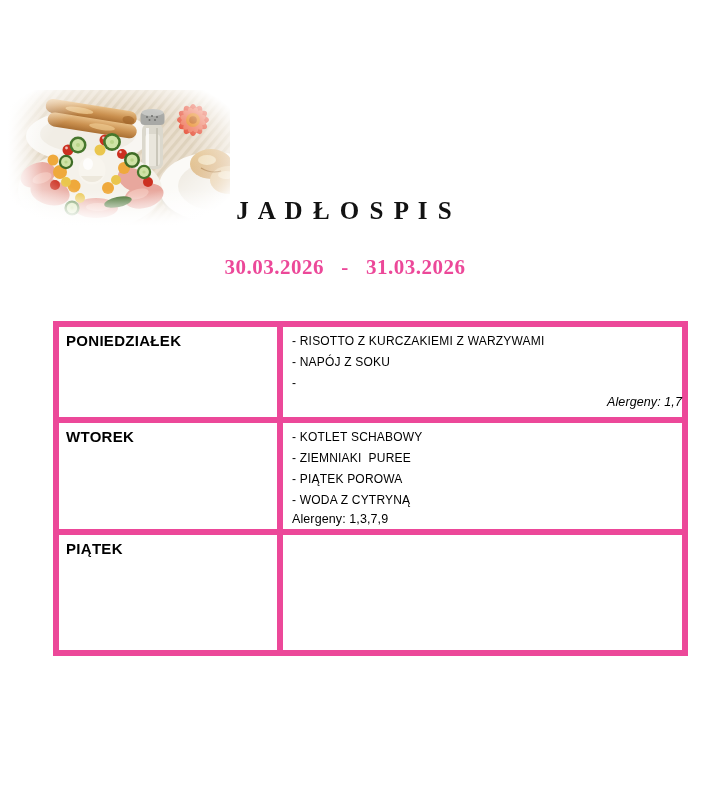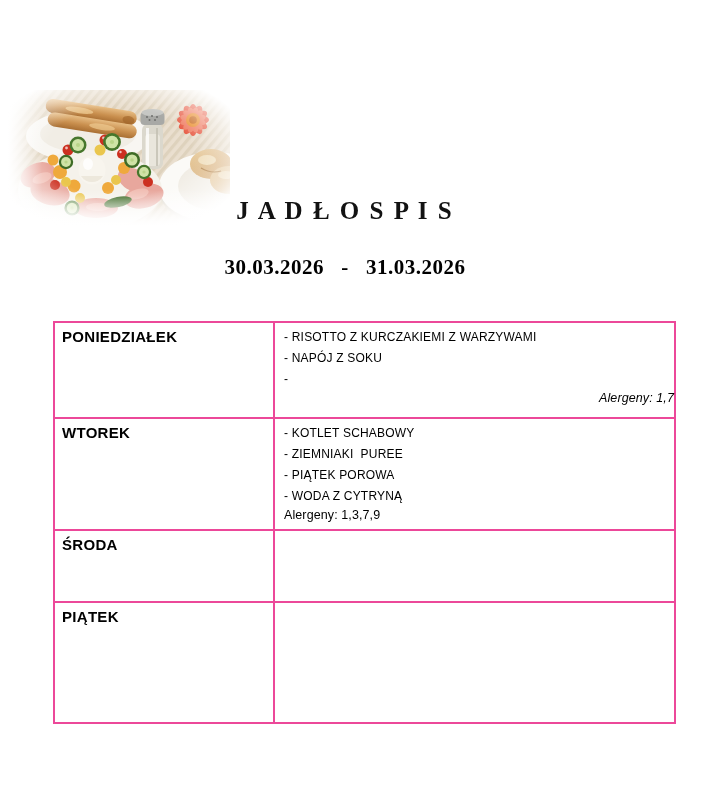--- a/index.html
+++ b/index.html
@@ -9,27 +9,27 @@
   }
   .photo{position:absolute;left:8px;top:42px;width:222px;height:136px;}
   .title{
     position:absolute;left:0;top:149px;width:690px;text-align:center;
     font-family:"Liberation Serif",serif;font-weight:bold;font-size:25px;
     letter-spacing:2px;color:#121212;white-space:pre;
   }
   .date{
     position:absolute;left:0;top:207px;width:690px;text-align:center;
     font-family:"Liberation Serif",serif;font-weight:bold;font-size:21px;
-    letter-spacing:0.5px;color:#000000;white-space:pre;
+    letter-spacing:0.5px;color:#ec4899;white-space:pre;
   }
   table.menu{
     position:absolute;left:53px;top:273px;border-collapse:collapse;table-layout:fixed;
   }
   table.menu td{
-    border:2px solid #ec4899;vertical-align:top;padding:0;
+    border:6px solid #ec4899;vertical-align:top;padding:0;
   }
   td.col-day{width:218px;}
   td.col-menu{width:399px;}
   .day{
     font-weight:bold;font-size:15px;letter-spacing:0.3px;padding:5px 0 0 7px;
   }
   .menu-cell-inner{padding:4px 0 0 9px;}
   .menu-line{
     font-size:12px;line-height:21px;letter-spacing:0.2px;white-space:pre-wrap;min-height:21px;
   }
@@ -251,26 +251,20 @@
         <td class="col-menu">
           <div class="menu-cell-inner">
             <div class="menu-line">- KOTLET SCHABOWY</div>
             <div class="menu-line">- ZIEMNIAKI  PUREE</div>
             <div class="menu-line">- PIĄTEK POROWA</div>
             <div class="menu-line">- WODA Z CYTRYNĄ</div>
             <div class="allergens">Alergeny: 1,3,7,9</div>
           </div>
         </td>
       </tr>
-      <tr class="r2">
-        <td class="col-day">
-          <div class="day">ŚRODA</div>
-        </td>
-        <td class="col-menu"></td>
-      </tr>
       <tr class="r4">
         <td class="col-day">
           <div class="day">PIĄTEK</div>
         </td>
         <td class="col-menu"></td>
       </tr>
     </tbody>
   </table>
 
 </div>

